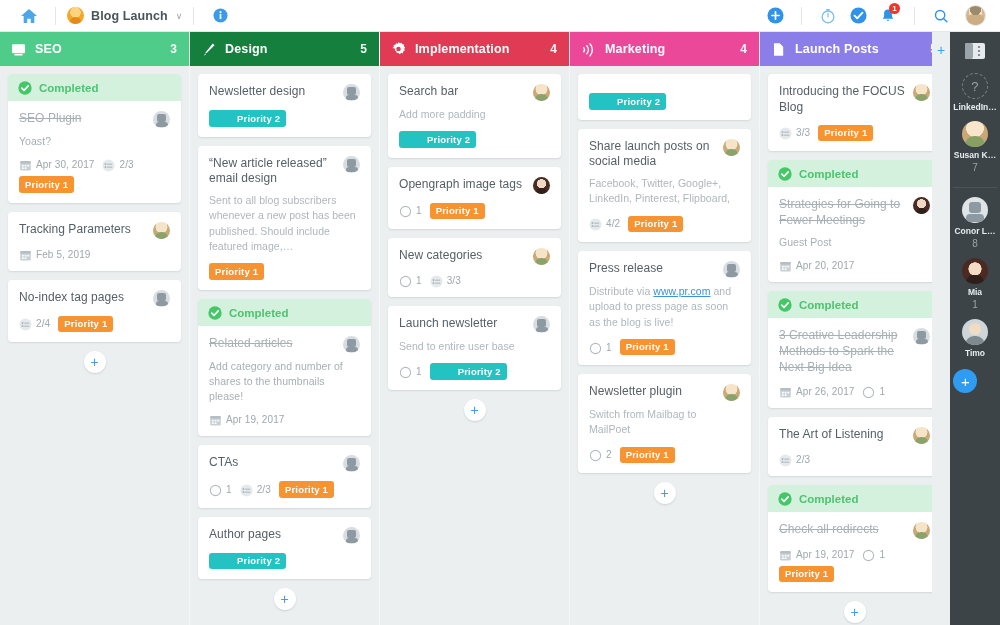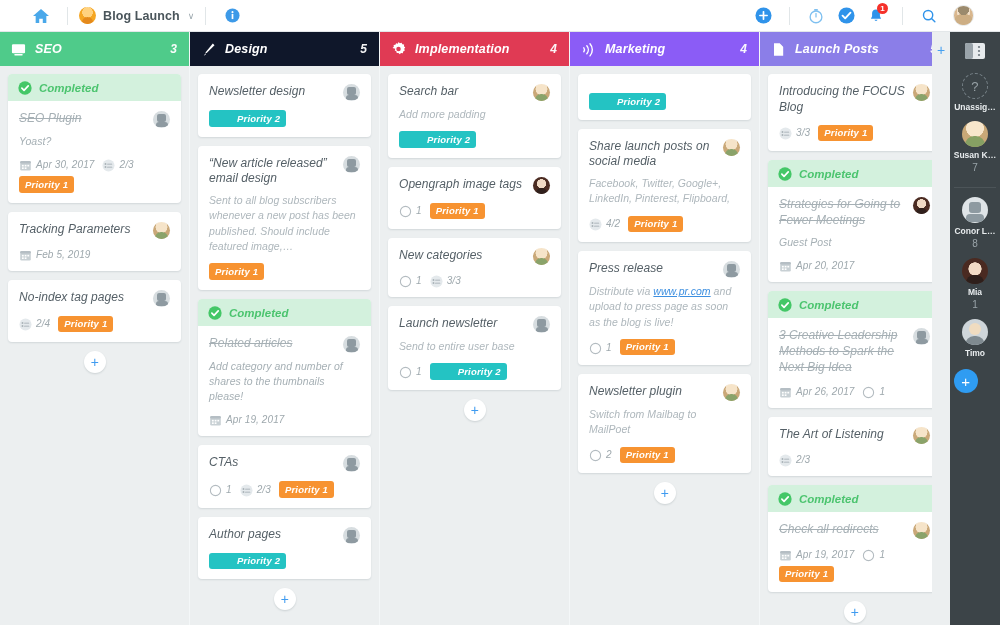--- a/index.html
+++ b/index.html
@@ -7,21 +7,21 @@
     width: 1000px; height: 625px;
     font-family: "Liberation Sans", sans-serif;
     background: #eceff0;
     overflow: hidden;
   }
   .app { position: relative; width: 1000px; height: 625px; display: flex; flex-direction: column; }
 
   
   .topbar {
     height: 32px; background: #ffffff; display: flex; align-items: center;
-    flex: 0 0 32px; padding: 0 26px; border-bottom: 1px solid #e3e7e9;
+    flex: 0 0 32px; padding: 0 14px; border-bottom: 1px solid #e3e7e9;
   }
   .tb-left { display: flex; align-items: center; gap: 0; }
   .tb-divider { width: 1px; height: 18px; background: #e1e6e8; margin: 0 11px; }
   .home-icon { width: 18px; height: 16px; display: block; }
   .proj { display: flex; align-items: center; gap: 7px; }
   .proj-avatar {
     width: 17px; height: 17px; border-radius: 50%;
     background: radial-gradient(circle at 50% 32%, #ffd27f 0 36%, #f5a623 38% 100%);
     position: relative; overflow: hidden; flex: 0 0 17px;
   }
@@ -47,21 +47,21 @@
   }
   .user-avatar::before { content:""; position:absolute; inset:0;
     background: radial-gradient(circle at 50% 18%, #9b8a6d 0 30%, transparent 32%),
                 radial-gradient(circle at 50% 95%, #cdae84 0 50%, transparent 52%); }
 
   
   .board-wrap { flex: 1; display: flex; min-height: 0; }
   .board { flex: 1; display: flex; min-width: 0; overflow: hidden; background: #f2f5f6; }
 
   .column { width: 190px; flex: 0 0 190px; display: flex; flex-direction: column;
-            background: #eceff0; min-height: 0; border-right: 1px solid #f4f7f8; font-style: italic; }
+            background: #eceff0; min-height: 0; border-right: 1px solid #f4f7f8; }
   .col-header {
     height: 34px; flex: 0 0 34px; display: flex; align-items: center;
     padding: 0 12px 0 11px; color: #ffffff;
   }
   .col-icon { width: 15px; height: 15px; flex: 0 0 15px; margin-right: 9px;
               display: flex; align-items: center; justify-content: center; }
   .col-title { font-size: 12.5px; font-weight: 700; letter-spacing: .15px; flex: 1;
                white-space: nowrap; overflow: hidden; text-overflow: ellipsis; }
   .col-count { font-size: 12px; font-weight: 600; opacity: .95; }
 
@@ -314,21 +314,21 @@
                   <span class="pill p1">Priority 1</span>
                 </div>
               </div>
             </div>
             <div class="add-card">
               <span>+</span>
             </div>
           </div>
         </div>
         <div class="column">
-          <div class="col-header" style="background: #0f172a;">
+          <div class="col-header" style="background: #15803d;">
             <span class="col-icon">
               <svg viewBox="0 0 16 16" width="100%" height="100%">
                 <path d="M12.6 1.6 L14.4 3.4 L6.6 11.2 L4.2 12.6 L5.6 10.2 Z" fill="#ffffff"></path>
                 <path d="M4.4 12.4 L3 14.6 L5.2 13.2 Z" fill="#ffffff"></path>
               </svg>
             </span>
             <span class="col-title">Design</span>
             <span class="col-count">5</span>
           </div>
           <div class="col-body">
@@ -512,21 +512,21 @@
                   <span class="pill p2">Priority 2</span>
                 </div>
               </div>
             </div>
             <div class="add-card">
               <span>+</span>
             </div>
           </div>
         </div>
         <div class="column">
-          <div class="col-header" style="background: #8b5cf6;">
+          <div class="col-header" style="background: #ec4899;">
             <span class="col-icon">
               <svg viewBox="0 0 16 16" width="100%" height="100%">
                 <path d="M3 6.2 a3.5 3.5 0 0 1 0 4.2" fill="none" stroke="#ffffff" stroke-width="1.5" stroke-linecap="round"></path>
                 <path d="M6.2 4 a6.6 6.6 0 0 1 0 8.6" fill="none" stroke="#ffffff" stroke-width="1.5" stroke-linecap="round"></path>
                 <path d="M9.6 1.8 a9.8 9.8 0 0 1 0 13" fill="none" stroke="#ffffff" stroke-width="1.5" stroke-linecap="round"></path>
               </svg>
             </span>
             <span class="col-title">Marketing</span>
             <span class="col-count">4</span>
           </div>
@@ -773,21 +773,21 @@
           <circle cx="15" cy="10" r="1.1" fill="#6d777d"></circle>
           <circle cx="15" cy="14" r="1.1" fill="#6d777d"></circle>
         </svg>
       </div>
       <div id="people-container">
           <div class="people-group">
             <div class="person">
               <div class="person-av unassigned">
                 <span>?</span>
               </div>
-              <div class="person-name">Unassig…</div>
+              <div class="person-name">LinkedIn…</div>
             </div>
             <div class="person">
               <div class="person-av susan"></div>
               <div class="person-name">Susan K…</div>
               <div class="person-count">7</div>
             </div>
           </div>
           <div class="people-group">
             <div class="person">
               <div class="person-av conor"></div>

